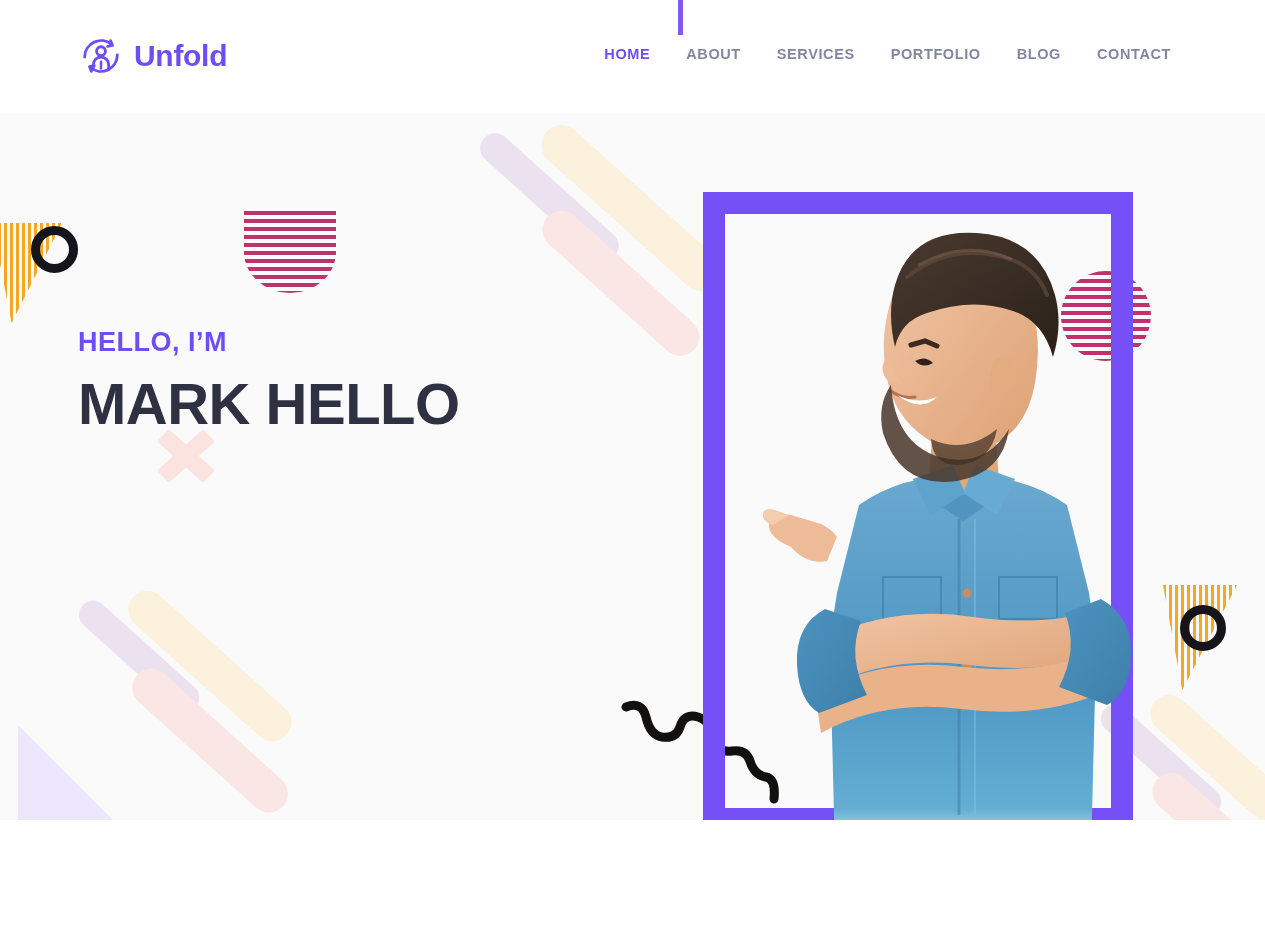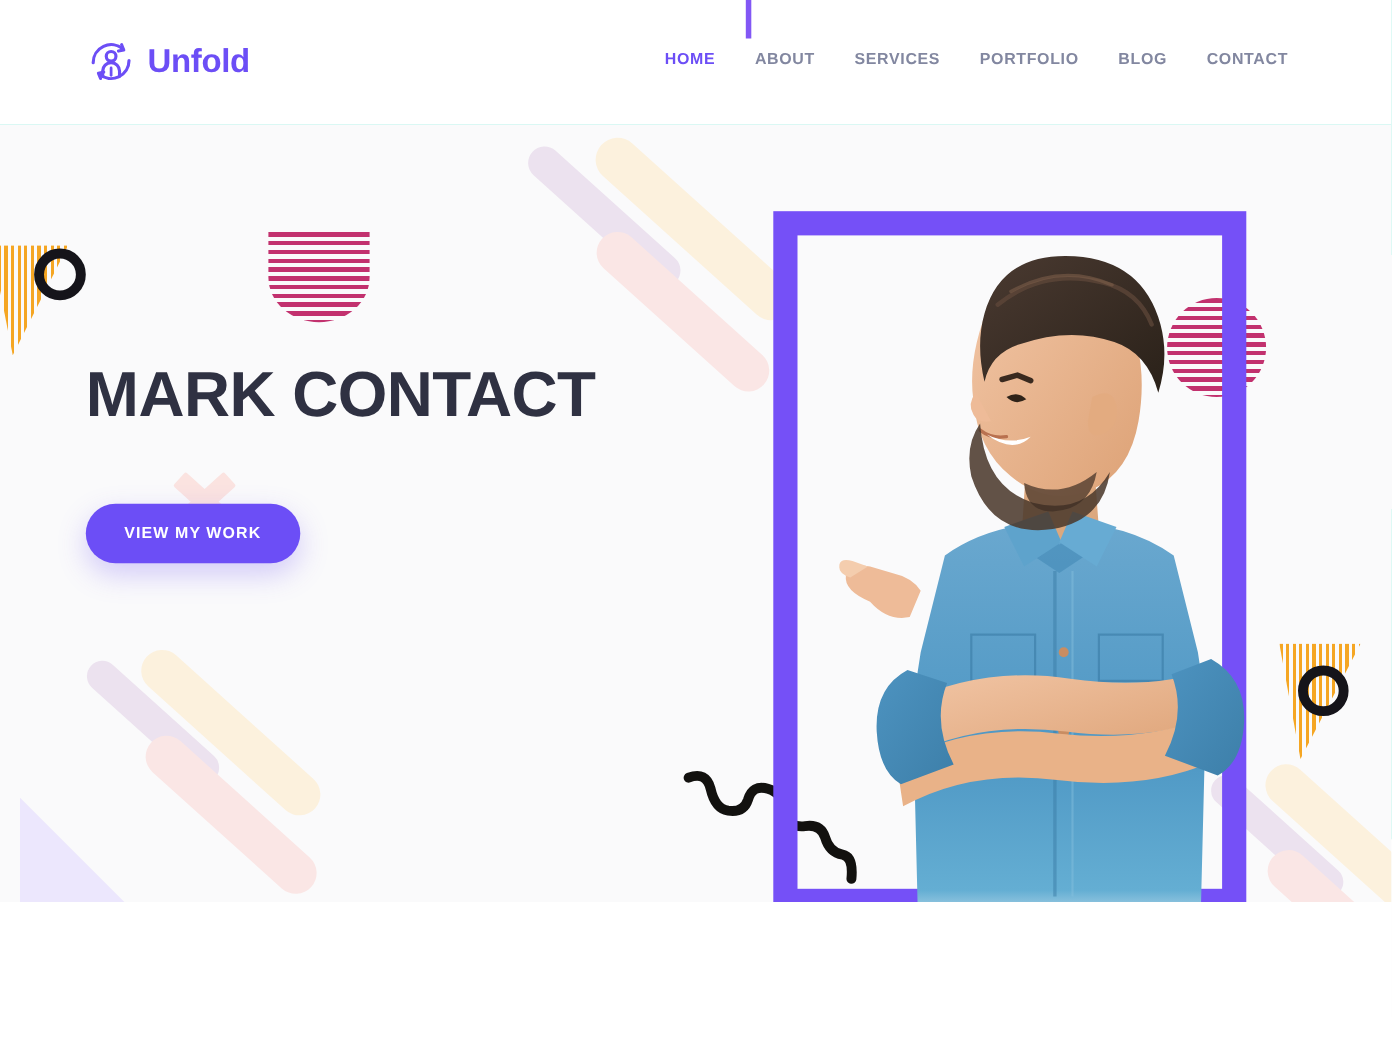--- a/index.html
+++ b/index.html
@@ -281,18 +281,18 @@
       </svg>
     </div>
 
     <div class="dec pink-x"></div>
 
     <svg class="dec squiggle" viewBox="0 0 160 120">
       <path d="M6 14 q16 -6 20 10 q4 18 16 20 q14 2 18 -10 q4 -14 18 -10 q14 4 16 20 q2 16 18 14 q14 -2 18 10 q4 14 16 16 q10 2 8 22" fill="none" stroke="#12110f" stroke-width="9" stroke-linecap="round" stroke-linejoin="round"></path>
     </svg>
 
     <div class="hero-text">
-      <h1 class="name">MARK CONTACT</h1>
-      <button class="cta">VIEW MY WORK</button>
+      <div class="hello">HELLO, I’M</div>
+      <h1 class="name">MARK HELLO</h1>
     </div>
 
   </section>
 </div>
 
 </body></html>

